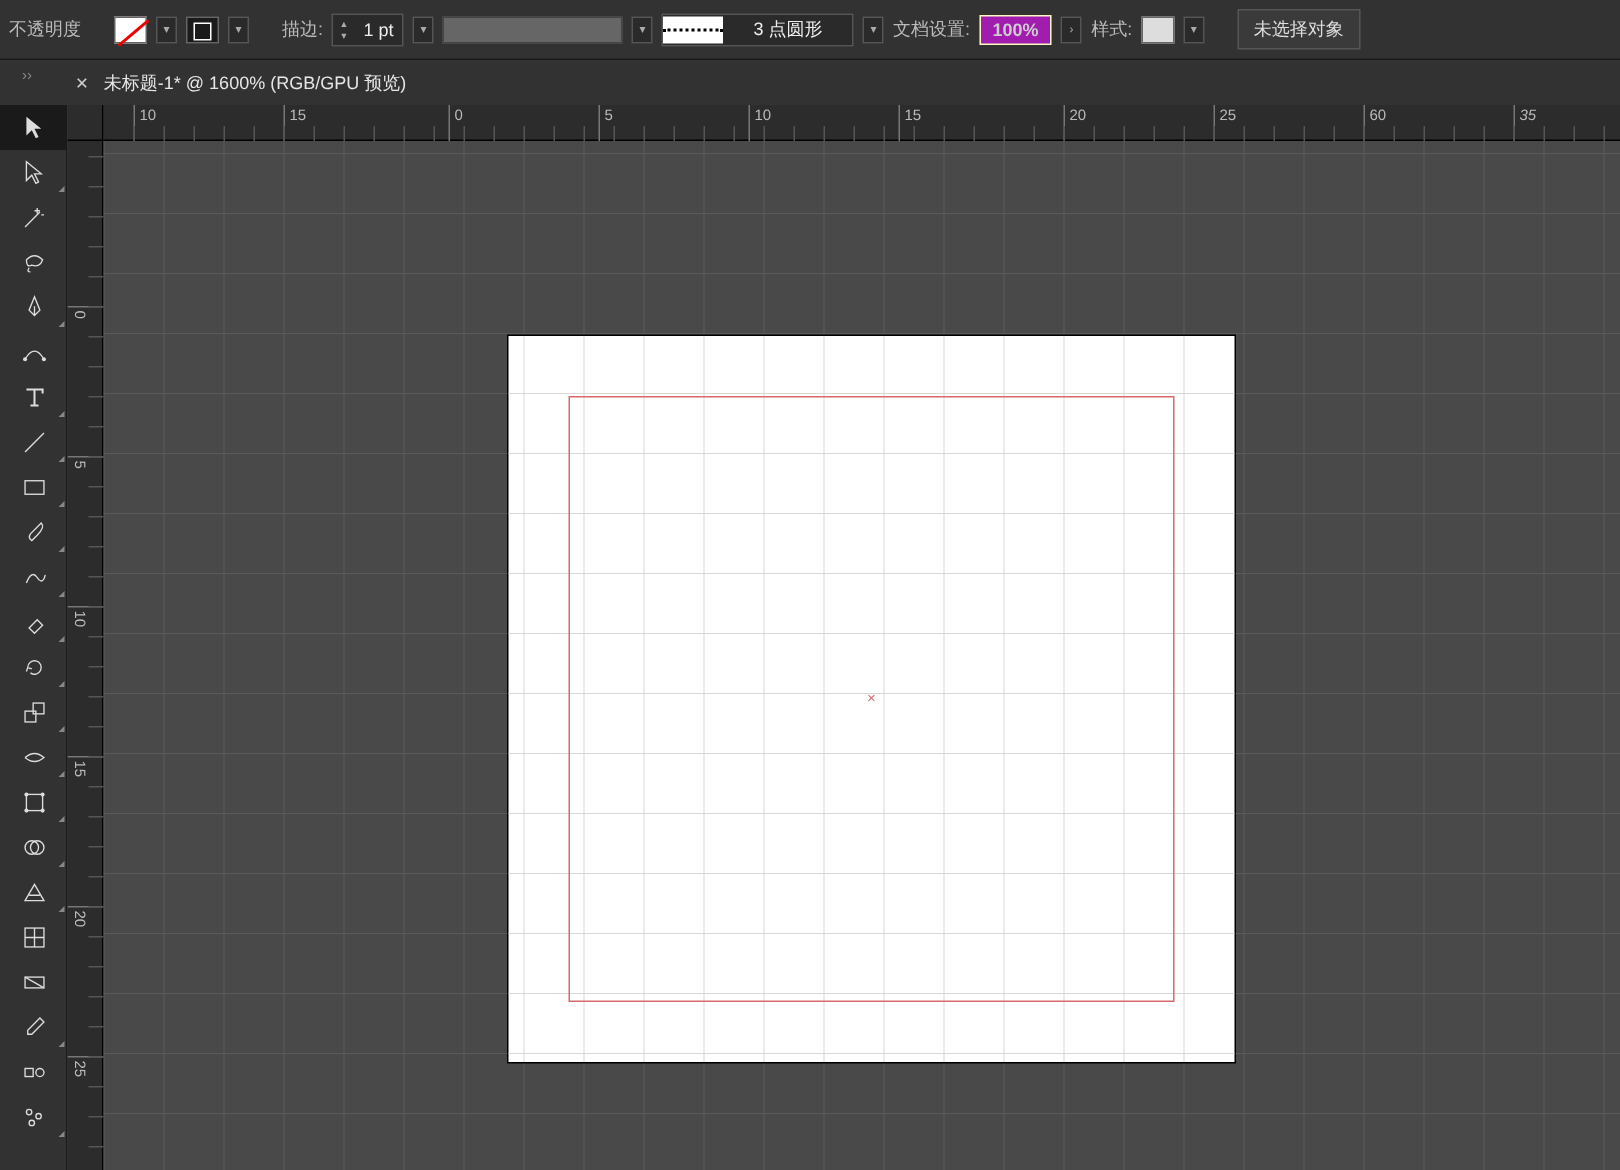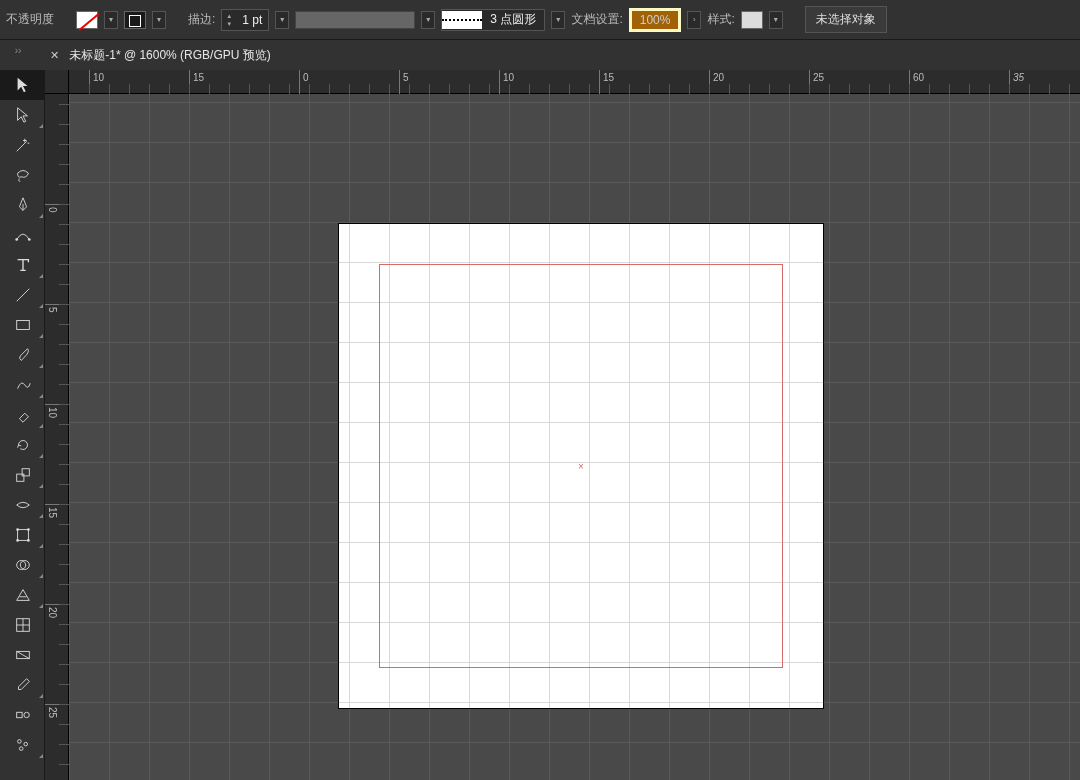--- a/index.html
+++ b/index.html
@@ -55,22 +55,22 @@
 }
 .num-box .spin { width: 14px; display: flex; flex-direction: column; font-size: 7px; text-align: center; color: #aaa; }
 .num-box .val { padding: 0 6px; color: #eee; }
 .color-bar { width: 120px; height: 18px; background: #666; border: 1px solid #444; }
 .brush-box { display: flex; align-items: center; border: 1px solid #555; background: #2a2a2a; height: 22px; }
 .brush-box .preview { width: 40px; height: 18px; background: #fff; position: relative; }
 .brush-box .preview::after {
   content: ""; position: absolute; left: 0; top: 50%;
   width: 100%; border-top: 2px dotted #000; transform: translateY(-50%);
 }
-.brush-box .txt { padding: 0 8px; color: #eee; }
-.opacity-val { background: #a16207; border: 3px solid #fef9c3; padding: 2px 8px; }
+.brush-box .txt { padding: 0 20px; color: #eee; }
+.opacity-val { background: #a21caf; border: 1px solid #fef9c3; padding: 2px 8px; font-weight: bold; }
 .btn {
   background: #3a3a3a; border: 1px solid #555;
   padding: 4px 10px; color: #ddd;
 }
 
 .chevron-btn { width: 28px; height: 16px; display:flex; align-items:center; justify-content:center; font-size:10px; color:#888;}
 
 .tab-bar {
   height: 30px;
   background: #323232;

